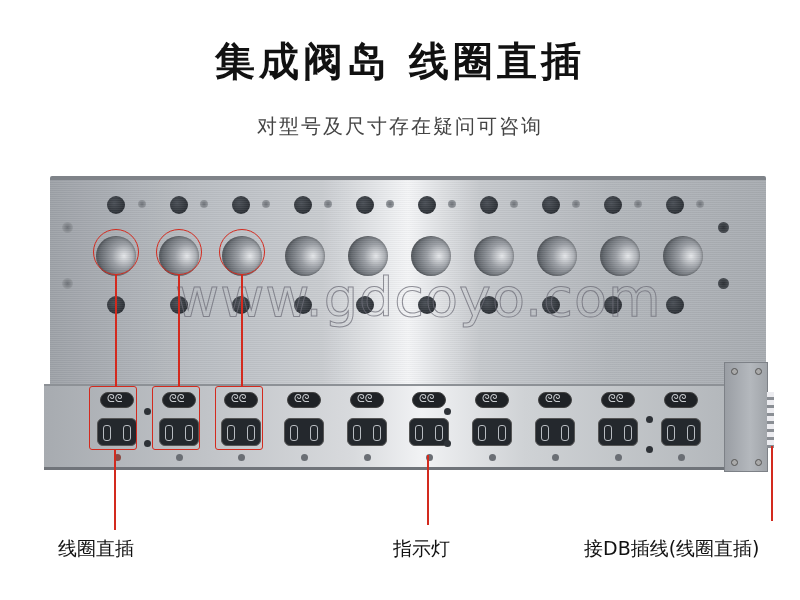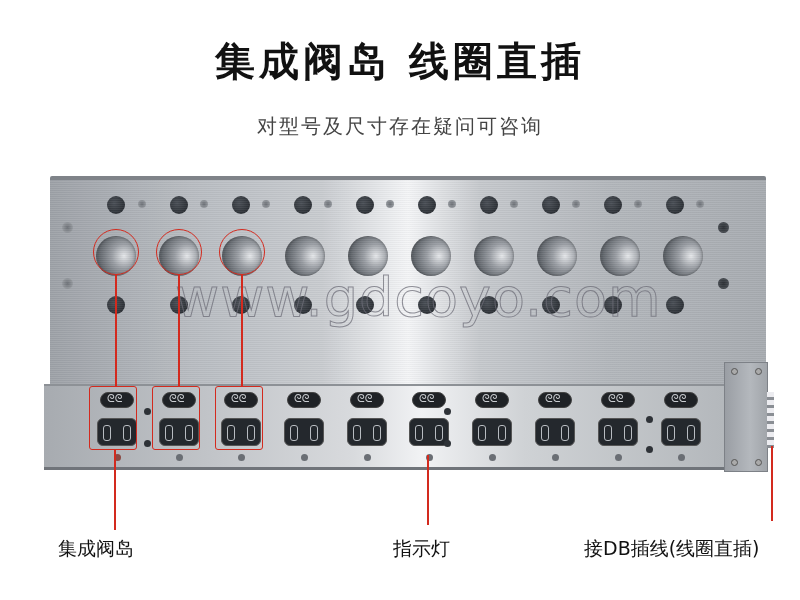--- a/index.html
+++ b/index.html
@@ -206,15 +206,15 @@
 <div class="dbpins"></div>
 
 <div class="vline" style="left:115px;top:275px;height:111px"></div>
 <div class="vline" style="left:178px;top:275px;height:111px"></div>
 <div class="vline" style="left:241px;top:275px;height:111px"></div>
 
 <div class="vline" style="left:114px;top:450px;height:80px"></div>
 <div class="vline" style="left:427px;top:455px;height:70px"></div>
 <div class="vline" style="left:771px;top:446px;height:75px"></div>
 
-<div class="label" style="left:58px;top:536px">集成阀岛</div>
+<div class="label" style="left:58px;top:536px">线圈直插</div>
 <div class="label" style="left:393px;top:536px">指示灯</div>
 <div class="label" style="left:584px;top:536px">接DB插线(线圈直插)</div>
 
 </body></html>

